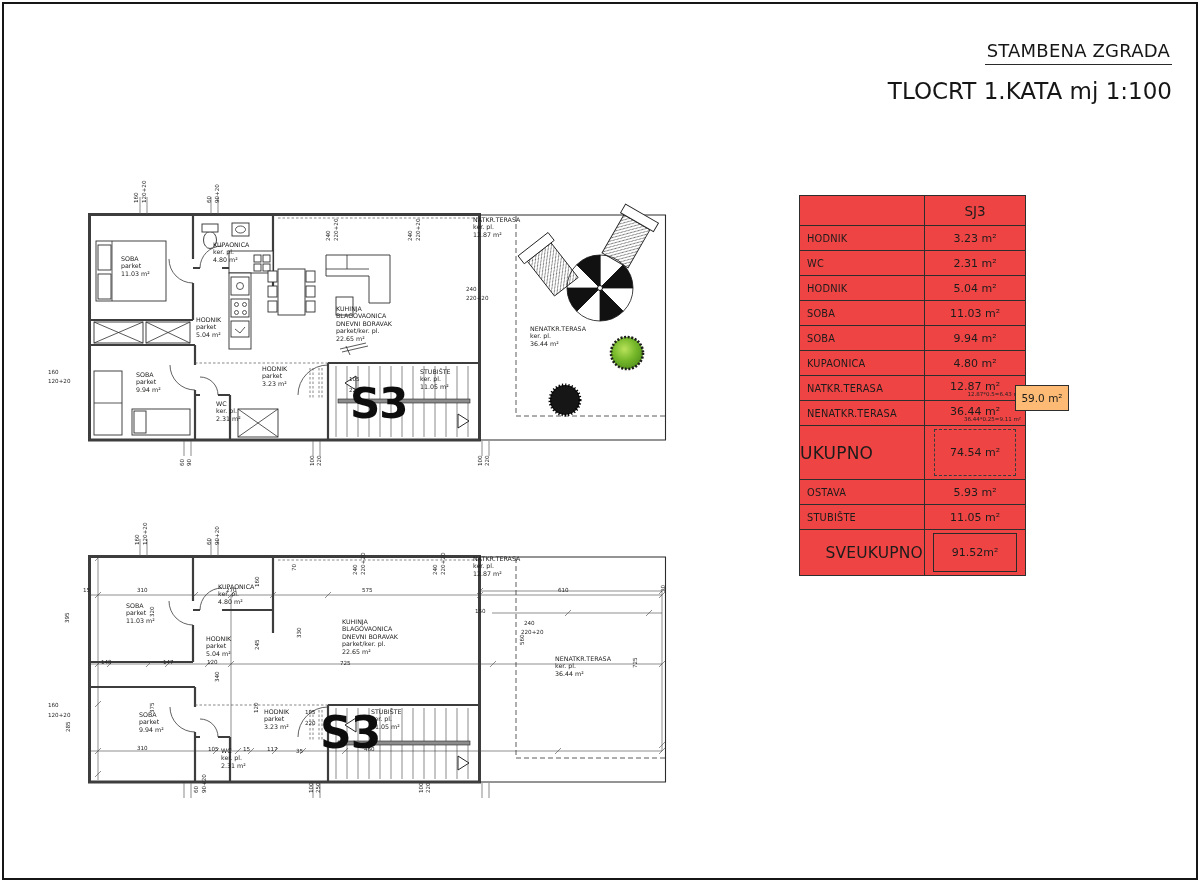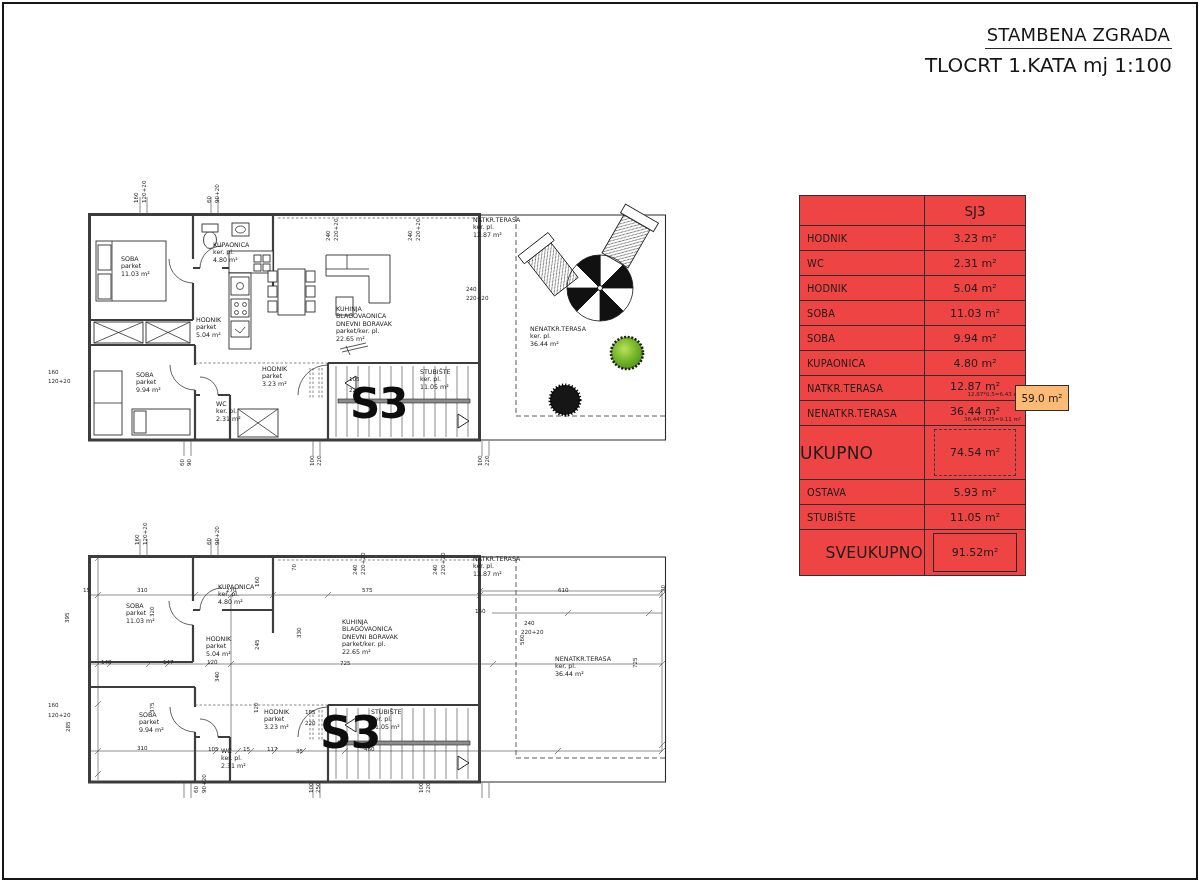--- a/index.html
+++ b/index.html
@@ -1,22 +1,22 @@
 <!DOCTYPE html>
 <html><head>
 <meta charset="utf-8">
 <style>
   html,body{margin:0;padding:0;background:#fff;}
   body{width:1200px;height:882px;position:relative;font-family:"DejaVu Sans",sans-serif;color:#1c1c1b;}
   .sheet{position:absolute;inset:2px;border:2px solid #161616;background:#fff;}
   
-  .title-block{position:absolute;top:24px;right:28px;text-align:right;}
+  .title-block{position:absolute;top:40px;right:28px;text-align:right;}
   .title-line1{display:inline-block;font-size:18px;letter-spacing:.2px;color:#161616;
                border-bottom:1.6px solid #2a2a2a;padding:0 2px 3px 2px;}
-  .title-line2{font-size:20px;margin-top:4px;color:#161616;}
+  .title-line2{font-size:23px;margin-top:13px;color:#161616;}
   
   .area-table{position:absolute;left:799px;top:195px;}
   .area-table table{border-collapse:collapse;background:#ef4444;}
   .area-table th,.area-table td{border:1.4px solid #2e2e2e;}
   .area-table th{width:98px;height:27px;font-size:13.5px;font-weight:normal;}
   .area-table th.lbl-col{width:116px;}
   .c-label{width:116px;font-size:9.8px;padding-left:7px;height:22px;letter-spacing:.2px;}
   .c-value{width:98px;text-align:center;font-size:11px;position:relative;}
   .note{font-size:5.5px;text-align:right;padding-right:3px;margin-top:-2px;color:#222;}
   tr.total-dashed .c-label{font-size:17px;padding-left:0;height:27px;}

